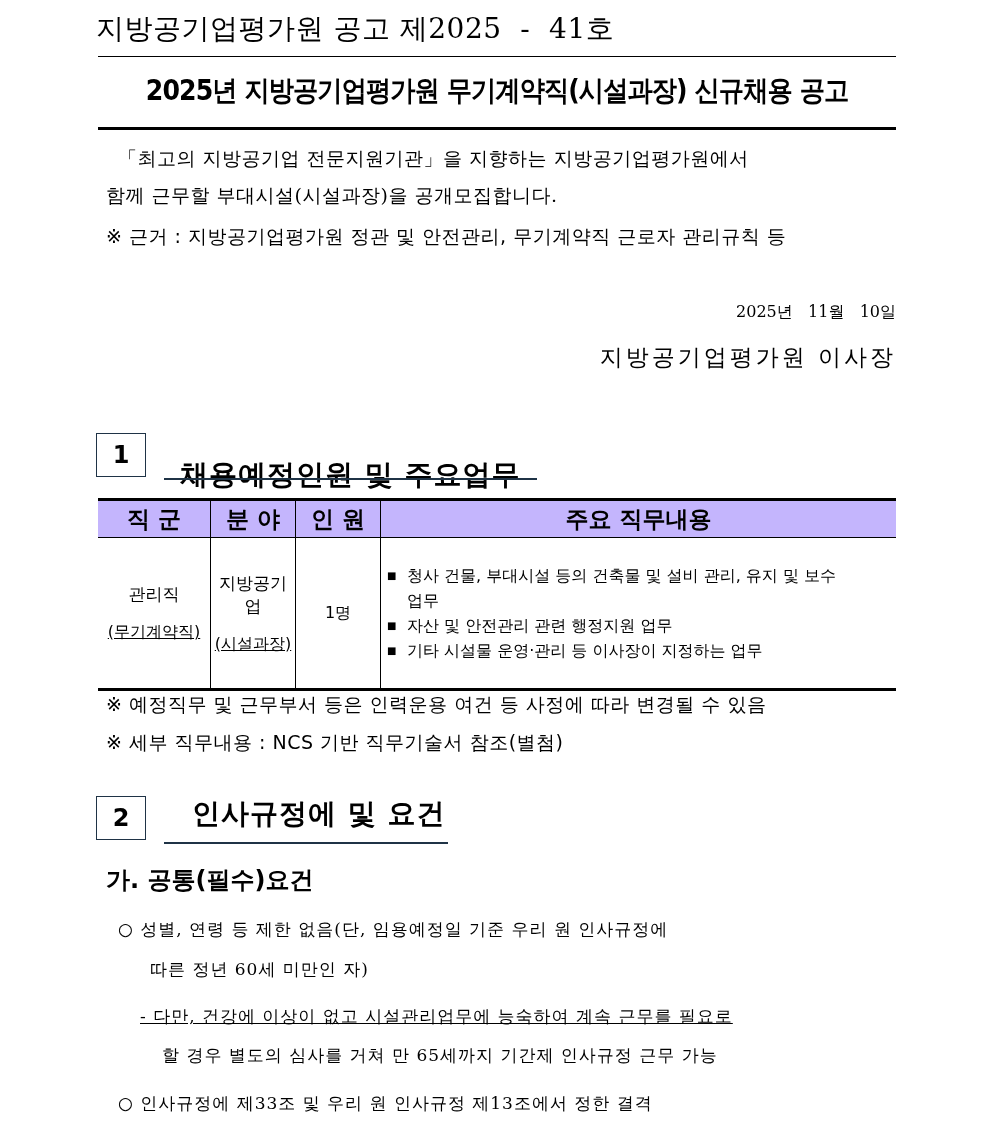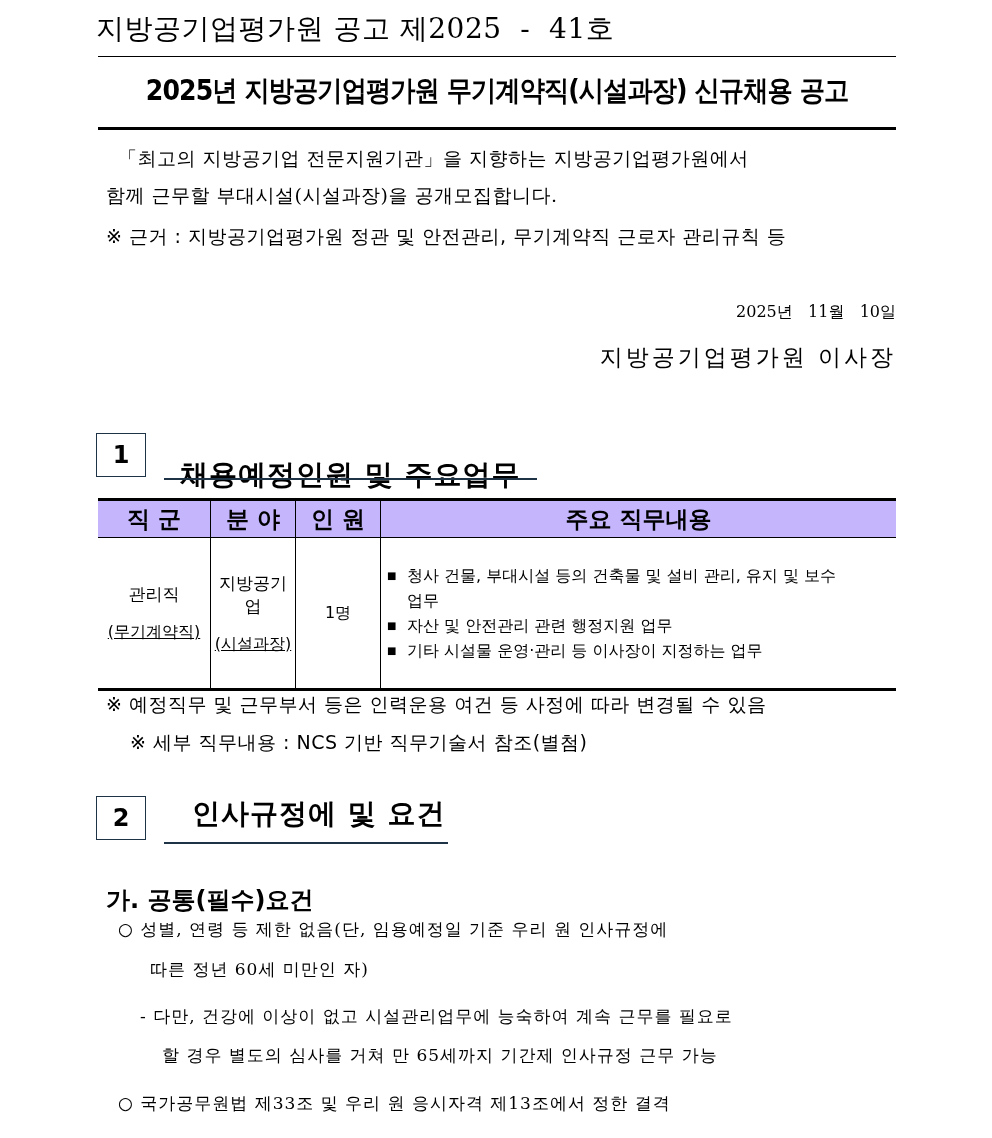--- a/index.html
+++ b/index.html
@@ -32,32 +32,32 @@
     table#jobs { position: absolute; left: 98px; top: 498px; width: 798px; border-collapse: collapse; font-size: 16px; }
     #jobs th { background: #c4b5fd; height: 34px; font-weight: bold; font-size: 23px; border-top: 3px solid #000; border-bottom: 1px solid #000; border-left: 1px solid #000; }
     #jobs th:first-child, #jobs td:first-child { border-left: none; }
     #jobs td { border-left: 1px solid #000; border-bottom: 3px solid #000; height: 148px; text-align: center; vertical-align: middle; }
     .sub { font-size: 16px; display: block; margin-top: 16px; text-decoration: underline; }
     td.duties { text-align: left !important; padding-left: 6px; }
     .duty { display: flex; line-height: 25px; font-size: 16px; }
     .bullet { width: 20px; flex: none; font-size: 10px; }
 
     #note-1 { left: 106px; top: 692px; font-size: 19px; }
-    #note-2 { left: 106px; top: 730px; font-size: 19px; margin-left: 24px; }
+    #note-2 { left: 106px; top: 730px; font-size: 19px; }
 
     #sec2-box { left: 96px; top: 796px; }
     #sec2-title { left: 192px; top: 795px; }
     #sec2-line { left: 164px; top: 842px; width: 284px; }
 
-    #sub-a { left: 106px; top: 864px; font-size: 24px; font-weight: bold; margin-top: 20px; }
+    #sub-a { left: 106px; top: 864px; font-size: 24px; font-weight: bold; }
 
     .req { font-size: 17px; letter-spacing: 1px; white-space: nowrap; }
     #req1-l1 { left: 118px; top: 918px; }
     #req1-l2 { left: 150px; top: 958px; }
-    #req1-d1 { left: 140px; top: 1005px; }
+    #req1-d1 { left: 140px; top: 1005px; text-decoration: underline; }
     #req1-d2 { left: 162px; top: 1044px; }
     #req2-l1 { left: 118px; top: 1092px; }
   </style>
 </head>
 <body>
 
 <div id="doc-number" class="abs serif">지방공기업평가원 공고 제2025  -  41호</div>
 <div id="rule-top" class="abs"></div>
 <div id="doc-title" class="abs sans">2025년 지방공기업평가원 무기계약직(시설과장) 신규채용 공고</div>
 <div id="rule-title" class="abs"></div>
@@ -117,13 +117,13 @@
 <div id="sec2-box" class="abs sec-box sans">2</div>
 <div id="sec2-title" class="abs sec-title sans">인사규정에 및 요건</div>
 <div id="sec2-line" class="abs sec-underline"></div>
 
 <div id="sub-a" class="abs sans">가. 공통(필수)요건</div>
 
 <div id="req1-l1" class="abs serif req">○ 성별, 연령 등 제한 없음(단, 임용예정일 기준 우리 원 인사규정에</div>
 <div id="req1-l2" class="abs serif req">따른 정년 60세 미만인 자)</div>
 <div id="req1-d1" class="abs serif req">- 다만, 건강에 이상이 없고 시설관리업무에 능숙하여 계속 근무를 필요로</div>
 <div id="req1-d2" class="abs serif req">할 경우 별도의 심사를 거쳐 만 65세까지 기간제 인사규정 근무 가능</div>
-<div id="req2-l1" class="abs serif req">○ 국가공무원법 제33조 및 우리 원 응시자격 제13조에서 정한 결격</div>
+<div id="req2-l1" class="abs serif req">○ 인사규정에 제33조 및 우리 원 인사규정 제13조에서 정한 결격</div>
 
 </body></html>

